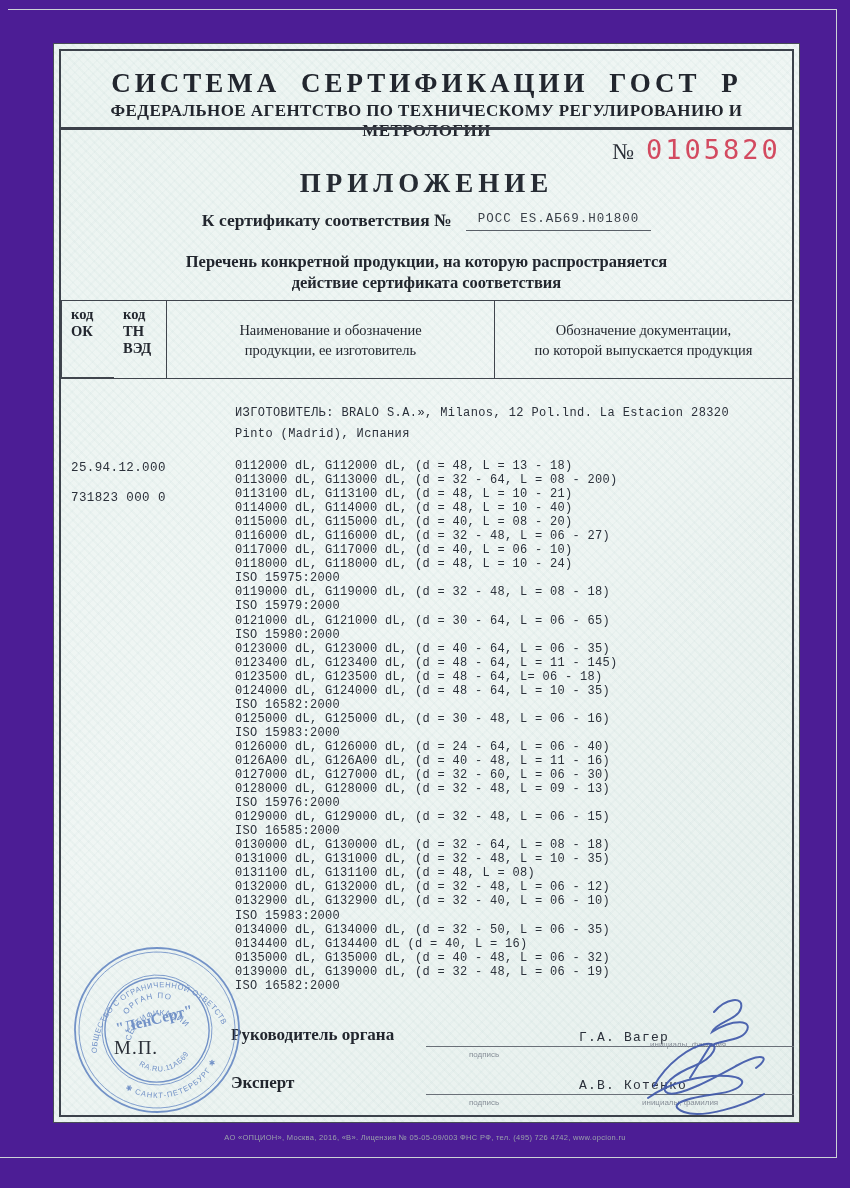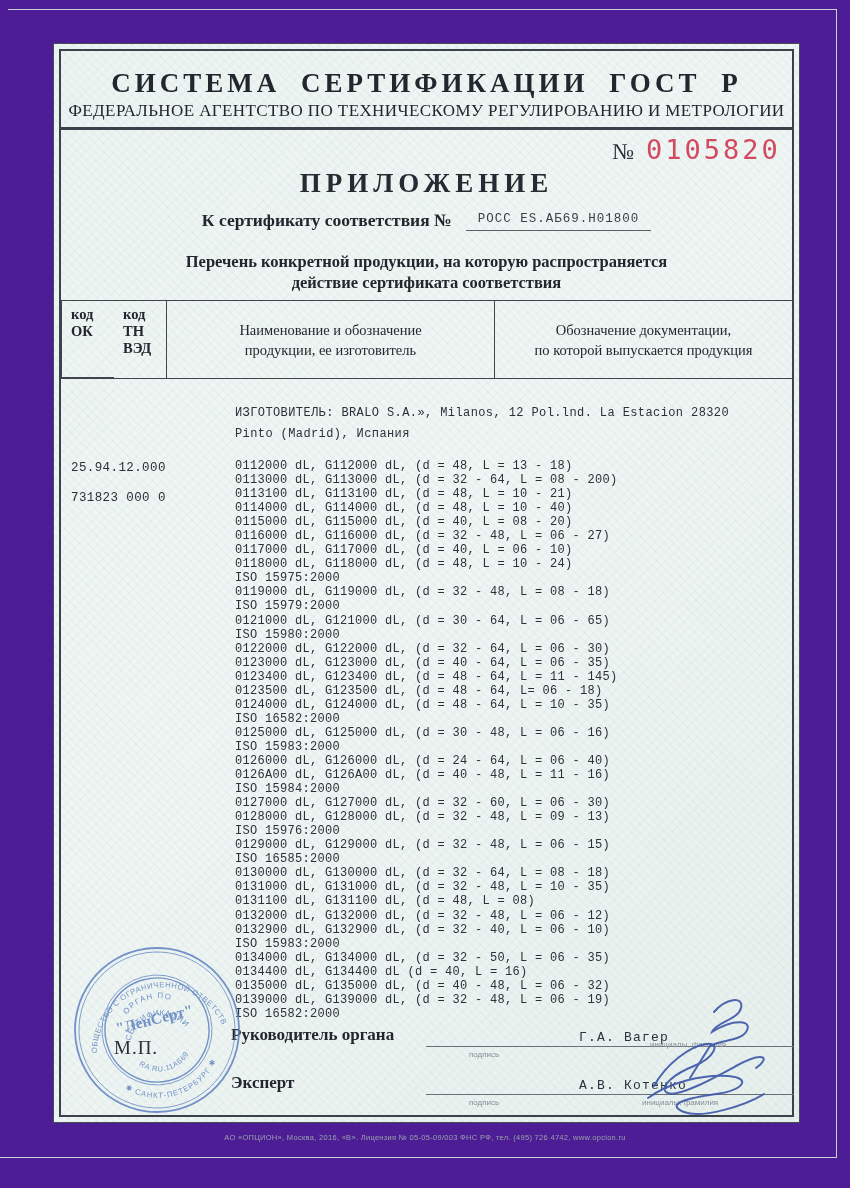--- a/index.html
+++ b/index.html
@@ -22,21 +22,21 @@
   .inner-frame{
     position:absolute;left:5px;top:5px;right:5px;bottom:5px;
     border:2.5px solid #3c424b;pointer-events:none;
   }
   .sys-title{
     position:absolute;left:0;top:24px;width:100%;text-align:center;
     font-size:27px;font-weight:bold;letter-spacing:4px;word-spacing:10px;color:#22262e;
   }
   .agency{
     position:absolute;left:0;top:57px;width:100%;text-align:center;
-    font-size:17px;font-weight:normal;letter-spacing:0.4px;color:#22262e;
+    font-size:17px;font-weight:bold;letter-spacing:0.4px;color:#22262e;
   }
   .header-rule{position:absolute;left:7px;top:83px;width:731px;height:2.5px;background:#3b4049;}
   .blank-number{position:absolute;left:558px;top:90px;display:flex;align-items:baseline;gap:12px;}
   .blank-number .nsign{font-size:23px;color:#2a2f38;}
   .blank-number .digits{
     font-family:"DejaVu Sans Mono", monospace;font-size:27px;letter-spacing:3px;color:#d34a60;
   }
   .doc-title{
     position:absolute;left:0;top:124px;width:100%;text-align:center;
     font-size:27px;font-weight:bold;letter-spacing:5px;color:#262b33;
@@ -137,31 +137,29 @@
         <div class="pl">0114000 dL, G114000 dL, (d = 48, L = 10 - 40)</div>
         <div class="pl">0115000 dL, G115000 dL, (d = 40, L = 08 - 20)</div>
         <div class="pl">0116000 dL, G116000 dL, (d = 32 - 48, L = 06 - 27)</div>
         <div class="pl">0117000 dL, G117000 dL, (d = 40, L = 06 - 10)</div>
         <div class="pl">0118000 dL, G118000 dL, (d = 48, L = 10 - 24)</div>
         <div class="pl">ISO 15975:2000</div>
         <div class="pl">0119000 dL, G119000 dL, (d = 32 - 48, L = 08 - 18)</div>
         <div class="pl">ISO 15979:2000</div>
         <div class="pl">0121000 dL, G121000 dL, (d = 30 - 64, L = 06 - 65)</div>
         <div class="pl">ISO 15980:2000</div>
-        <div class="pl">0122000 dL, G122000 dL, (d = 32 - 64, L = 06 - 30)</div>
         <div class="pl">0123000 dL, G123000 dL, (d = 40 - 64, L = 06 - 35)</div>
         <div class="pl">0123400 dL, G123400 dL, (d = 48 - 64, L = 11 - 145)</div>
         <div class="pl">0123500 dL, G123500 dL, (d = 48 - 64, L= 06 - 18)</div>
         <div class="pl">0124000 dL, G124000 dL, (d = 48 - 64, L = 10 - 35)</div>
         <div class="pl">ISO 16582:2000</div>
         <div class="pl">0125000 dL, G125000 dL, (d = 30 - 48, L = 06 - 16)</div>
         <div class="pl">ISO 15983:2000</div>
         <div class="pl">0126000 dL, G126000 dL, (d = 24 - 64, L = 06 - 40)</div>
         <div class="pl">0126A00 dL, G126A00 dL, (d = 40 - 48, L = 11 - 16)</div>
-        <div class="pl">ISO 15984:2000</div>
         <div class="pl">0127000 dL, G127000 dL, (d = 32 - 60, L = 06 - 30)</div>
         <div class="pl">0128000 dL, G128000 dL, (d = 32 - 48, L = 09 - 13)</div>
         <div class="pl">ISO 15976:2000</div>
         <div class="pl">0129000 dL, G129000 dL, (d = 32 - 48, L = 06 - 15)</div>
         <div class="pl">ISO 16585:2000</div>
         <div class="pl">0130000 dL, G130000 dL, (d = 32 - 64, L = 08 - 18)</div>
         <div class="pl">0131000 dL, G131000 dL, (d = 32 - 48, L = 10 - 35)</div>
         <div class="pl">0131100 dL, G131100 dL, (d = 48, L = 08)</div>
         <div class="pl">0132000 dL, G132000 dL, (d = 32 - 48, L = 06 - 12)</div>
         <div class="pl">0132900 dL, G132900 dL, (d = 32 - 40, L = 06 - 10)</div>

